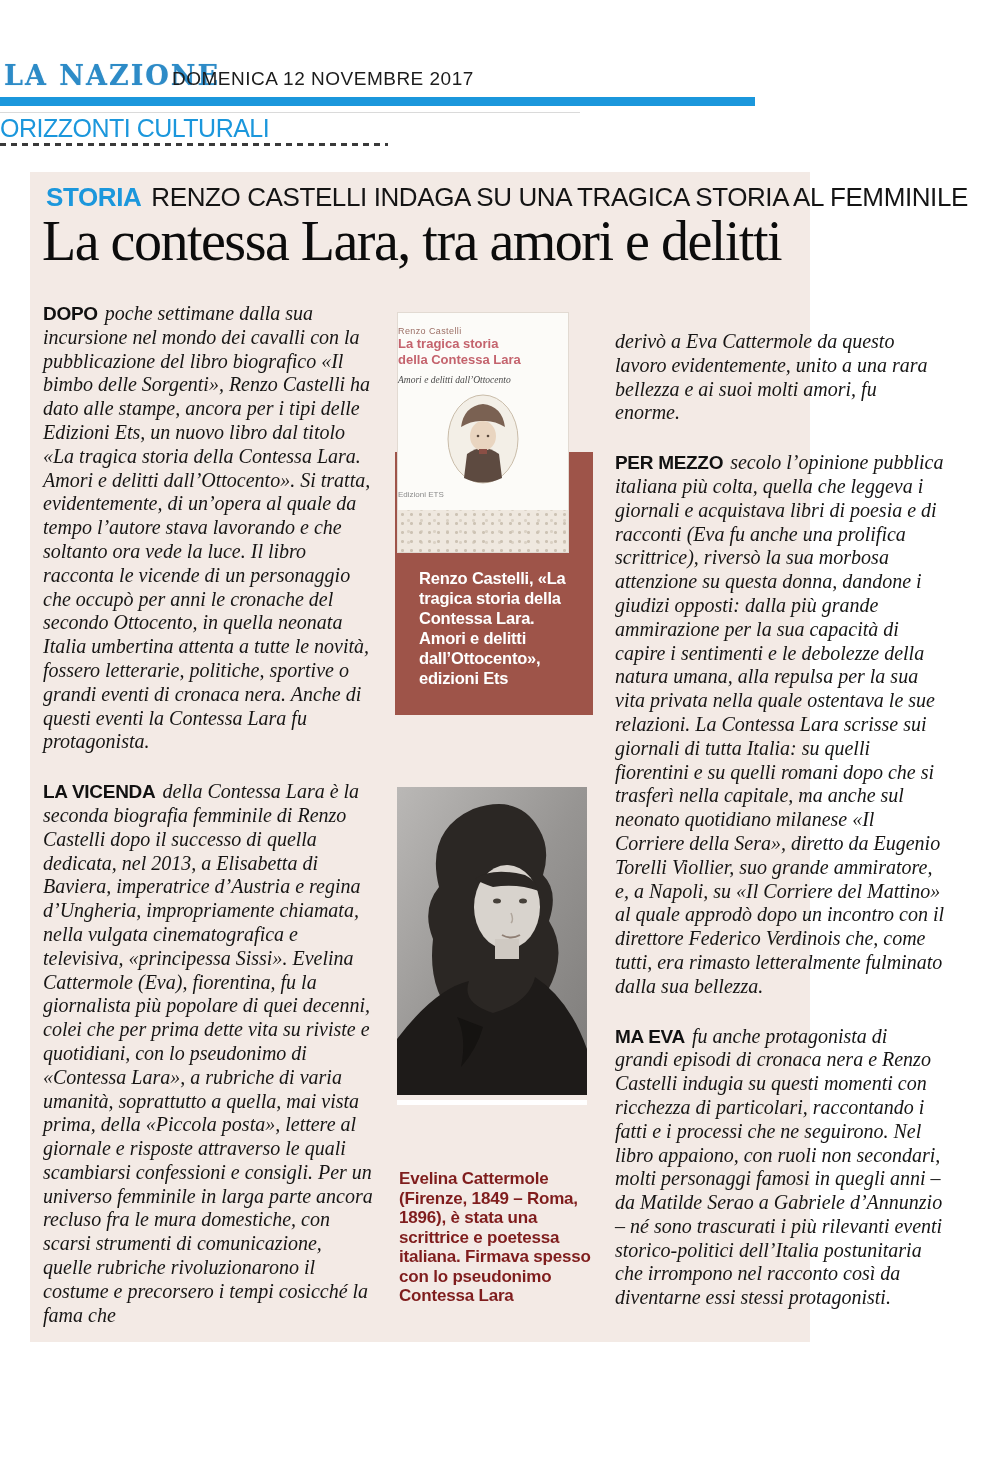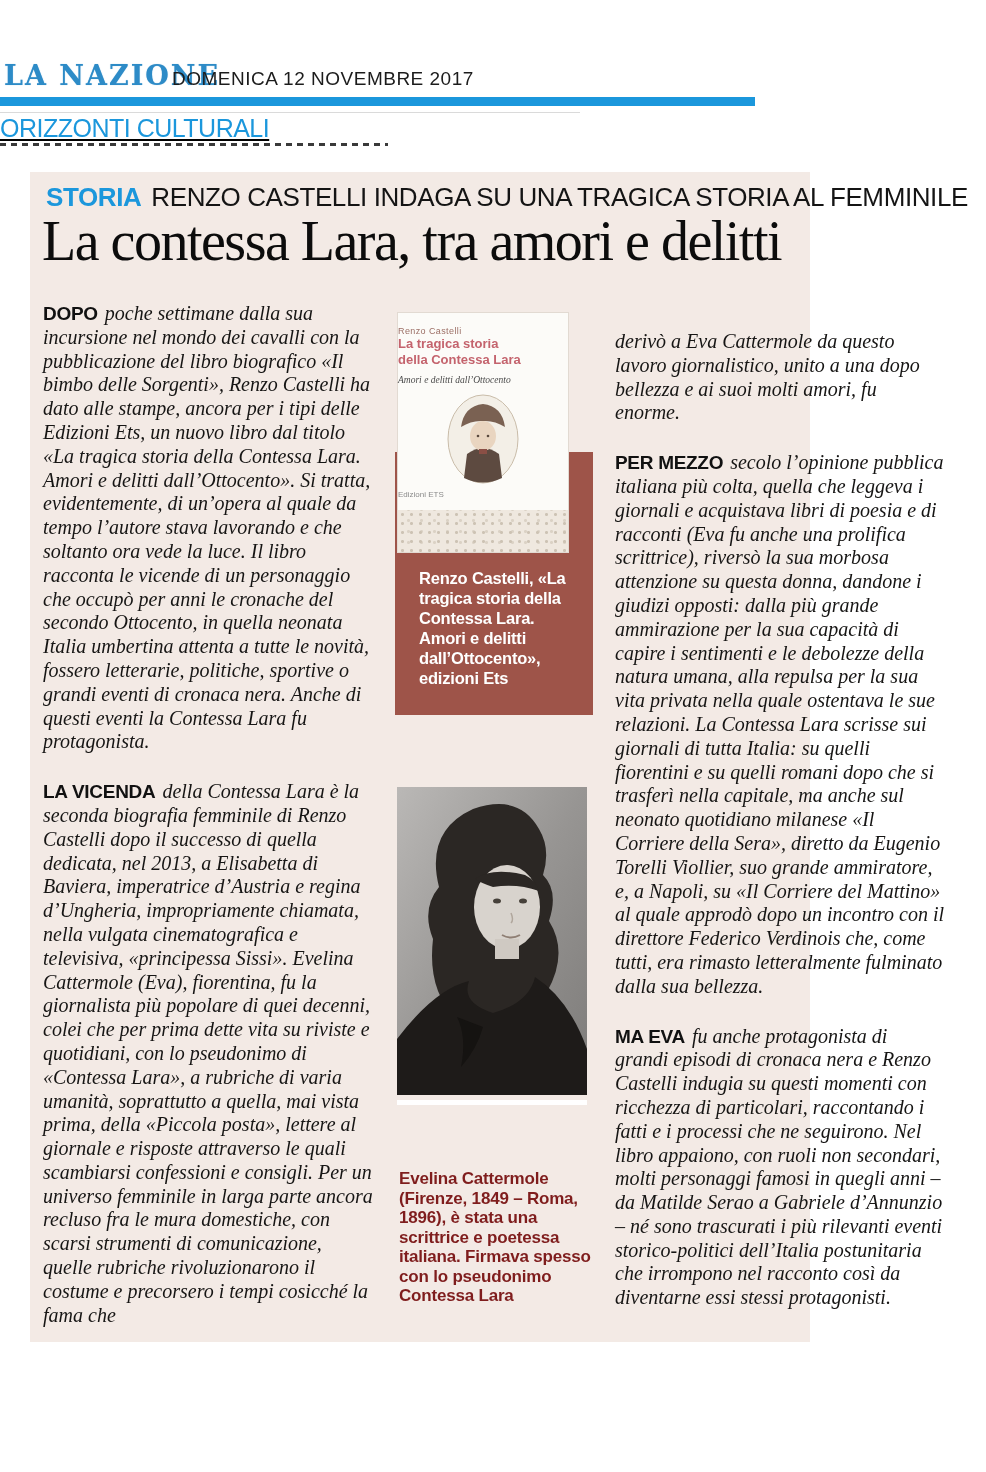--- a/index.html
+++ b/index.html
@@ -5,21 +5,21 @@
   html,body{margin:0;padding:0;background:#ffffff;}
   .page{position:relative;width:986px;height:1472px;background:#ffffff;overflow:hidden;
         font-family:"Liberation Sans",sans-serif;}
 
   
   .masthead{position:absolute;left:4px;top:60px;
     font-family:"DejaVu Serif",serif;font-weight:bold;font-size:27px;
     color:#2d8bc7;letter-spacing:2px;text-shadow:0 0 1px #9cc6e2;}
   .issue-date{position:absolute;left:172px;top:68px;font-size:19px;color:#1c1c1c;letter-spacing:0.5px;}
   .blue-bar{position:absolute;left:0;top:97px;width:755px;height:9px;background:#1b97dc;}
-  .section-wrap{position:absolute;left:0;top:112px;width:580px;border-top:1px solid #dadada;padding-top:2px;text-decoration:underline;}
+  .section-wrap{position:absolute;left:0;top:112px;width:580px;border-top:1px solid #dadada;padding-top:2px;}
   .section-title{font-size:25px;color:#1b97dc;letter-spacing:-0.5px;line-height:1.05;}
   .section-underline{width:388px;height:3px;margin-top:2px;
     background:repeating-linear-gradient(90deg,#3a3a3a 0 6px,transparent 6px 11px);}
 
   
   .article{position:absolute;left:30px;top:172px;width:780px;height:1170px;background:#f3eae5;}
   .kicker{position:absolute;left:16px;top:10px;font-size:26px;letter-spacing:-0.4px;white-space:nowrap;}
   .kicker-label{color:#1b97dc;font-weight:bold;margin-right:10px;}
   .kicker-text{color:#141414;}
   .headline{position:absolute;left:12px;top:40px;width:910px;
@@ -138,20 +138,20 @@
             <path d="M98 152 h24 v20 h-24 Z" fill="#cfc9c2"></path>
             <path d="M0 308 L0 252 Q38 202 72 194 Q64 216 96 226 Q132 216 138 190 Q172 212 190 262 L190 308 Z" fill="#1e1b19"></path>
             <path d="M60 230 Q70 250 64 280 Q80 262 86 240 Z" fill="#151311"></path>
           </svg>
         </div>
 
         <div class="photo-caption">Evelina Cattermole (Firenze, 1849 – Roma, 1896), è stata una scrittrice e poetessa italiana. Firmava spesso con lo pseudonimo Contessa Lara</div>
       </div>
 
       <div class="col-3 col-text">
-        <p><span>derivò a Eva Cattermole da questo lavoro giornalistico, unito a una dopo bellezza e ai suoi molti amori, fu enorme.</span></p>
+        <p><span>derivò a Eva Cattermole da questo lavoro evidentemente, unito a una rara bellezza e ai suoi molti amori, fu enorme.</span></p>
         <p><span class="lead">PER MEZZO</span><span>secolo l’opinione pubblica italiana più colta, quella che leggeva i giornali e acquistava libri di poesia e di racconti (Eva fu anche una prolifica scrittrice), riversò la sua morbosa attenzione su questa donna, dandone i giudizi opposti: dalla più grande ammirazione per la sua capacità di capire i sentimenti e le debolezze della natura umana, alla repulsa per la sua vita privata nella quale ostentava le sue relazioni. La Contessa Lara scrisse sui giornali di tutta Italia: su quelli fiorentini e su quelli romani dopo che si trasferì nella capitale, ma anche sul neonato quotidiano milanese «Il Corriere della Sera», diretto da Eugenio Torelli Viollier, suo grande ammiratore, e, a Napoli, su «Il Corriere del Mattino» al quale approdò dopo un incontro con il direttore Federico Verdinois che, come tutti, era rimasto letteralmente fulminato dalla sua bellezza.</span></p>
         <p><span class="lead">MA EVA</span><span>fu anche protagonista di grandi episodi di cronaca nera e Renzo Castelli indugia su questi momenti con ricchezza di particolari, raccontando i fatti e i processi che ne seguirono. Nel libro appaiono, con ruoli non secondari, molti personaggi famosi in quegli anni – da Matilde Serao a Gabriele d’Annunzio – né sono trascurati i più rilevanti eventi storico-politici dell’Italia postunitaria che irrompono nel racconto così da diventarne essi stessi protagonisti.</span></p>
       </div>
 
     </div>
   </div>
 </div>
 
 </body></html>

